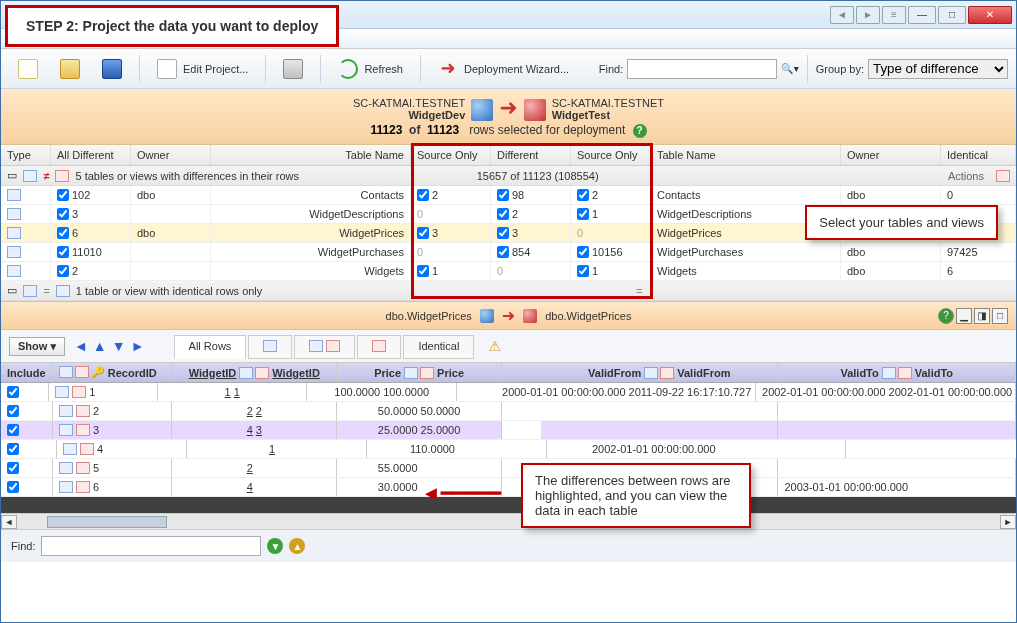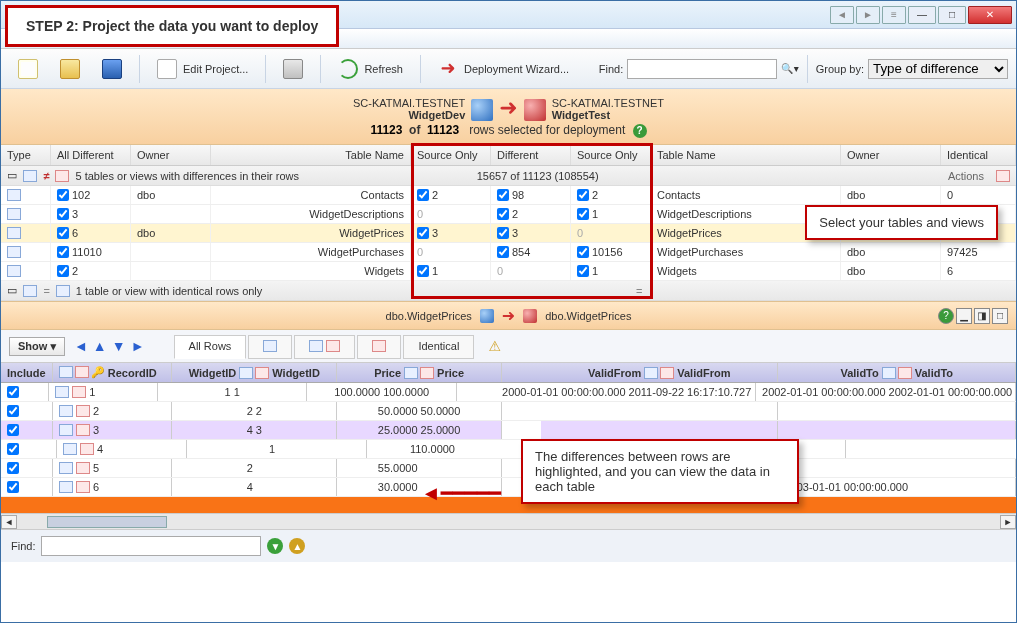--- a/index.html
+++ b/index.html
@@ -51,28 +51,28 @@
   .mini.red{background:#fde8e8;border-color:#d88;}
   .subbar{background:linear-gradient(#ffe8c8,#f8d0a0);padding:4px 8px;display:flex;align-items:center;justify-content:center;gap:8px;border-top:1px solid #e0c090;border-bottom:1px solid #e0c090;position:relative;}
   .subbar .sact{position:absolute;right:8px;display:flex;gap:2px;}
   .sact span{width:16px;height:16px;border:1px solid #888;background:#f4f4f4;display:inline-flex;align-items:center;justify-content:center;font-size:10px;cursor:pointer;}
   .detail-toolbar{display:flex;align-items:center;gap:8px;padding:4px 8px;background:#f4f6fa;border-bottom:1px solid #ccc;}
   .detail-toolbar .tabset{display:flex;gap:2px;margin-left:20px;}
   .tab{padding:4px 14px;border:1px solid #ccc;background:#f8f8f8;font-size:11px;cursor:pointer;position:relative;top:1px;}
   .tab.active{background:#fff;border-bottom:1px solid #fff;font-weight:normal;}
   .show-btn{border:1px solid #aaa;padding:2px 8px;background:linear-gradient(#fff,#e8e8e8);cursor:pointer;font-weight:bold;}
   .nav-arrows span{color:#2a60d0;font-size:14px;cursor:pointer;margin:0 1px;}
-  .detail-grid{overflow:auto;height:150px;background:#f97316;}
+  .detail-grid{overflow:auto;height:150px;background:#404040;}
   .dg-head{display:flex;background:linear-gradient(#d8d8f0,#c0c0e8);border-bottom:1px solid #aaa;font-weight:bold;font-size:11px;}
   .dg-head > div,.dg-row > div{border-right:1px solid #ccc;padding:3px 6px;white-space:nowrap;display:flex;align-items:center;gap:3px;}
   .dg-row{display:flex;border-bottom:1px solid #eee;font-size:11px;background:#fff;}
   .dg-row.hl > div{background:#e8d8ff;}
   .cw-inc{width:56px;}
   .cw-rec{width:130px;}
-  .cw-wid{width:180px;}
+  .cw-wid{width:180px;text-decoration:underline;}
   .cw-price{width:180px;}
   .cw-vfrom{width:260px;margin-left:39px;}
   .cw-vto{width:260px;}
   .cw-half{flex:1;text-align:right;justify-content:flex-end;}
   .cw-half-l{flex:1;text-align:left;}
   .icon-stack{display:flex;gap:2px;}
   .scrollbar-h{height:16px;background:#e8e8e8;border-top:1px solid #ccc;display:flex;align-items:center;}
   .scrollbar-h .sbt{width:16px;height:14px;border:1px solid #aaa;background:#f4f4f4;display:inline-flex;align-items:center;justify-content:center;font-size:9px;}
   .scrollbar-h .thumb{height:12px;background:#c8d0e0;border:1px solid #8aa;width:120px;margin-left:30px;}
   .bottom-find{display:flex;align-items:center;gap:6px;padding:6px 10px;background:#eef2f8;border-top:1px solid #ccc;}
@@ -510,16 +510,16 @@
     <span class="sbt" style="margin-left:auto">►</span>
   </div>
 
   <div class="bottom-find">
     <span>Find:</span>
     <input type="text" value="" style="">
     <span class="circ down">▼</span>
     <span class="circ up">▲</span>
   </div>
 
-  <div class="callout" style="top:438px;left:520px;width:278px">The differences between rows are highlighted, and you can view the data in each table</div>
+  <div class="callout" style="top:462px;left:520px;width:230px">The differences between rows are highlighted, and you can view the data in each table</div>
   <span class="callout-arrow" style="top:480px;left:420px">◄━━━━━</span>
 
 </div>
 
 </body></html>

